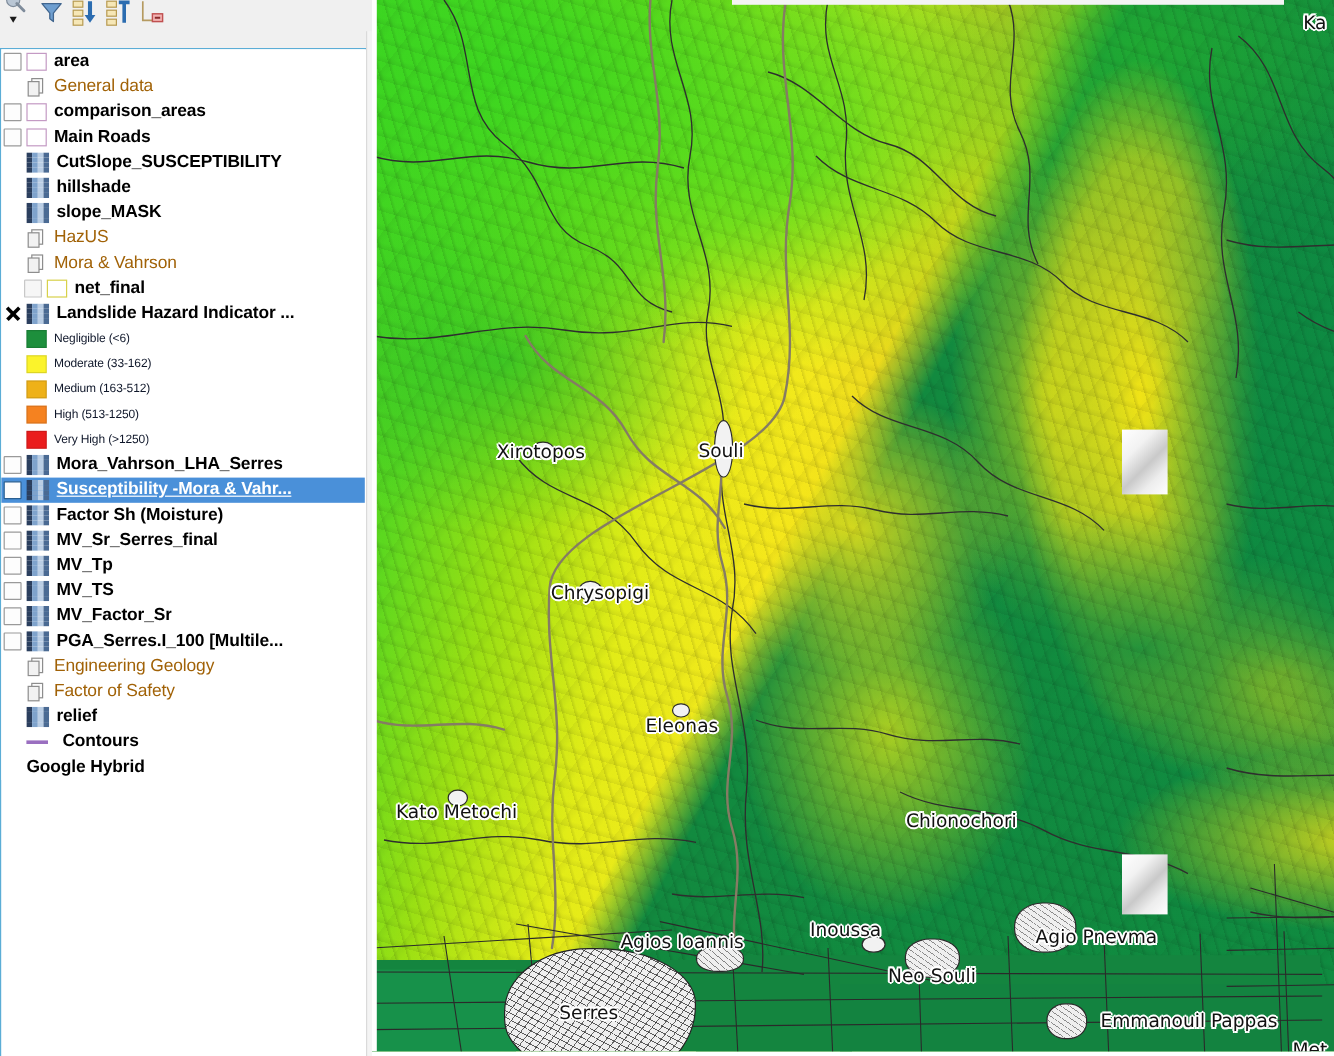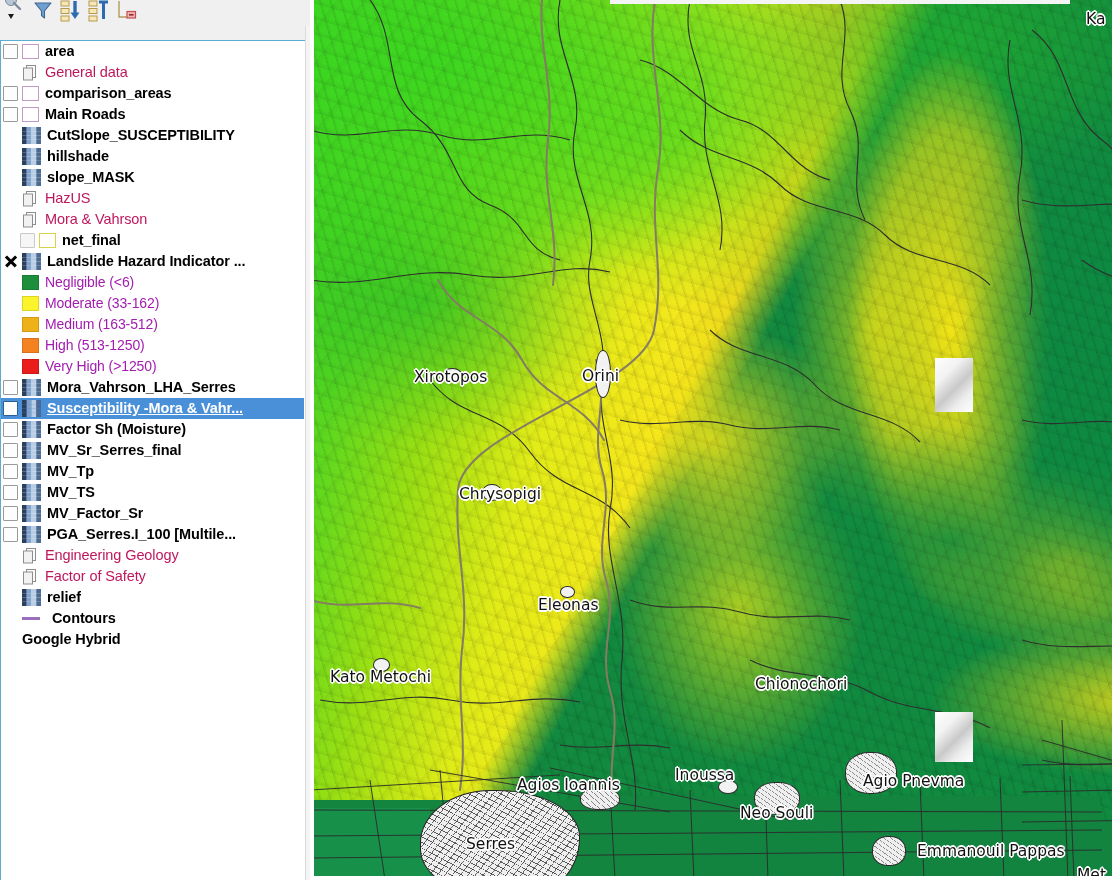--- a/index.html
+++ b/index.html
@@ -65,22 +65,22 @@
   .row.selected { background: #4a90d9; }
 
   .rowlabel {
     font-size: 14.5px;
     color: #000000;
     font-weight: bold;
     line-height: 21px;
     letter-spacing: -0.1px;
     overflow: hidden;
   }
-  .row.group .rowlabel { font-weight: normal; color: #be185d; }
-  .row.legend .rowlabel { font-weight: normal; color: #a21caf; font-size: 14px; }
+  .row.group .rowlabel { font-weight: normal; color: #a16207; }
+  .row.legend .rowlabel { font-weight: normal; color: #0f172a; font-size: 10px; }
   .row.selected .rowlabel { color: #ffffff; text-decoration: underline; }
 
   
   .cb {
     width: 15px; height: 15px;
     border: 1px solid #9a9a9a;
     background: #fdfdfd;
     flex: 0 0 15px;
     margin-right: 4px;
     border-radius: 1px;
@@ -834,21 +834,21 @@
                 background: repeating-linear-gradient(35deg, rgba(40,40,40,.5) 0 .6px, transparent .6px 4px), #efefef;"></div>
     <div class="town" style="left:535px; top:752px; width:52px; height:42px; border-radius:46%;
                 background: repeating-linear-gradient(35deg, rgba(40,40,40,.5) 0 .6px, transparent .6px 4px), #efefef;"></div>
     <div class="town" style="left:562px; top:836px; width:34px; height:30px; border-radius:46%;
                 background: repeating-linear-gradient(35deg, rgba(40,40,40,.5) 0 .6px, transparent .6px 4px), #efefef;"></div>
     <div class="town" style="left:408px; top:780px; width:20px; height:14px; border-radius:48%;"></div>
 
     <div id="map-labels">
         <div class="lbl" style="left: 776px; top: 10px;">Ka</div>
         <div class="lbl" style="left: 104px; top: 368px;">Xirotopos</div>
-        <div class="lbl" style="left: 272px; top: 367px;">Orini</div>
+        <div class="lbl" style="left: 272px; top: 367px;">Souli</div>
         <div class="lbl" style="left: 149px; top: 485px;">Chrysopigi</div>
         <div class="lbl" style="left: 228px; top: 596px;">Eleonas</div>
         <div class="lbl" style="left: 20px; top: 668px;">Kato Metochi</div>
         <div class="lbl" style="left: 445px; top: 675px;">Chionochori</div>
         <div class="lbl" style="left: 365px; top: 766px;">Inoussa</div>
         <div class="lbl" style="left: 207px; top: 776px;">Agios Ioannis</div>
         <div class="lbl" style="left: 553px; top: 772px;">Agio Pnevma</div>
         <div class="lbl" style="left: 430px; top: 804px;">Neo Souli</div>
         <div class="lbl" style="left: 120px; top: 835px; margin-left: 36px;">Serres</div>
         <div class="lbl" style="left: 607px; top: 842px;">Emmanouil Pappas</div>

